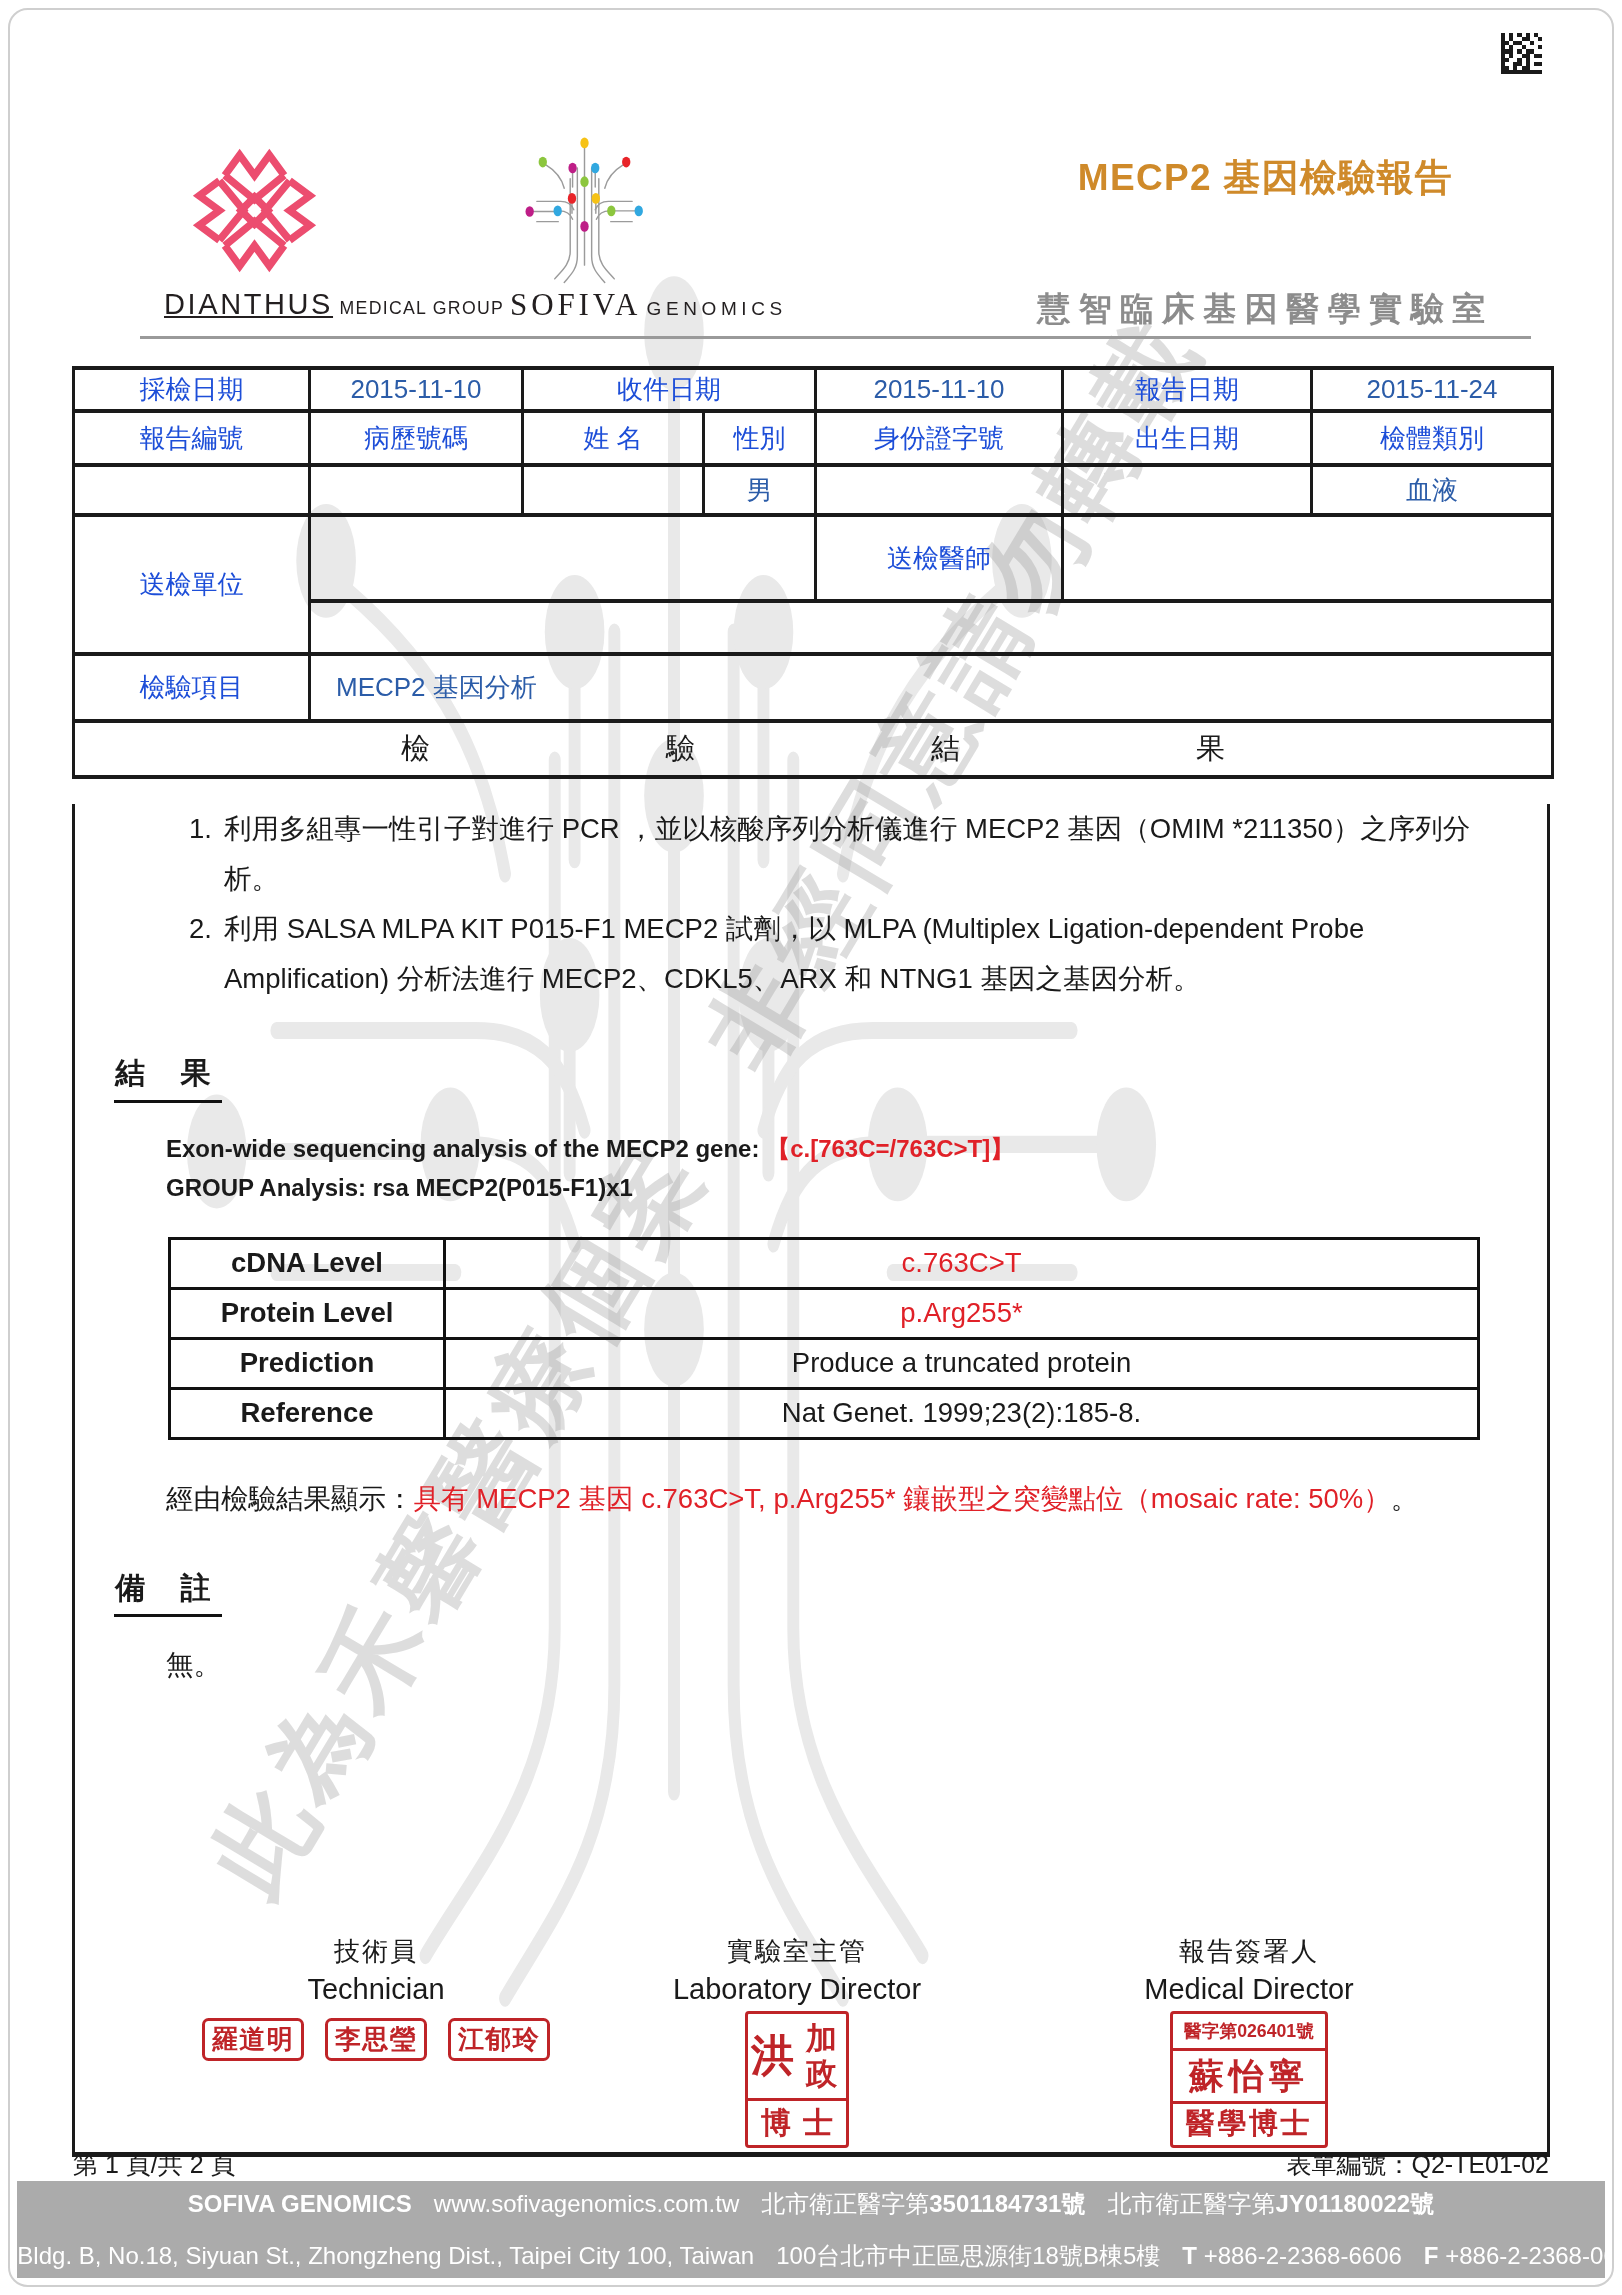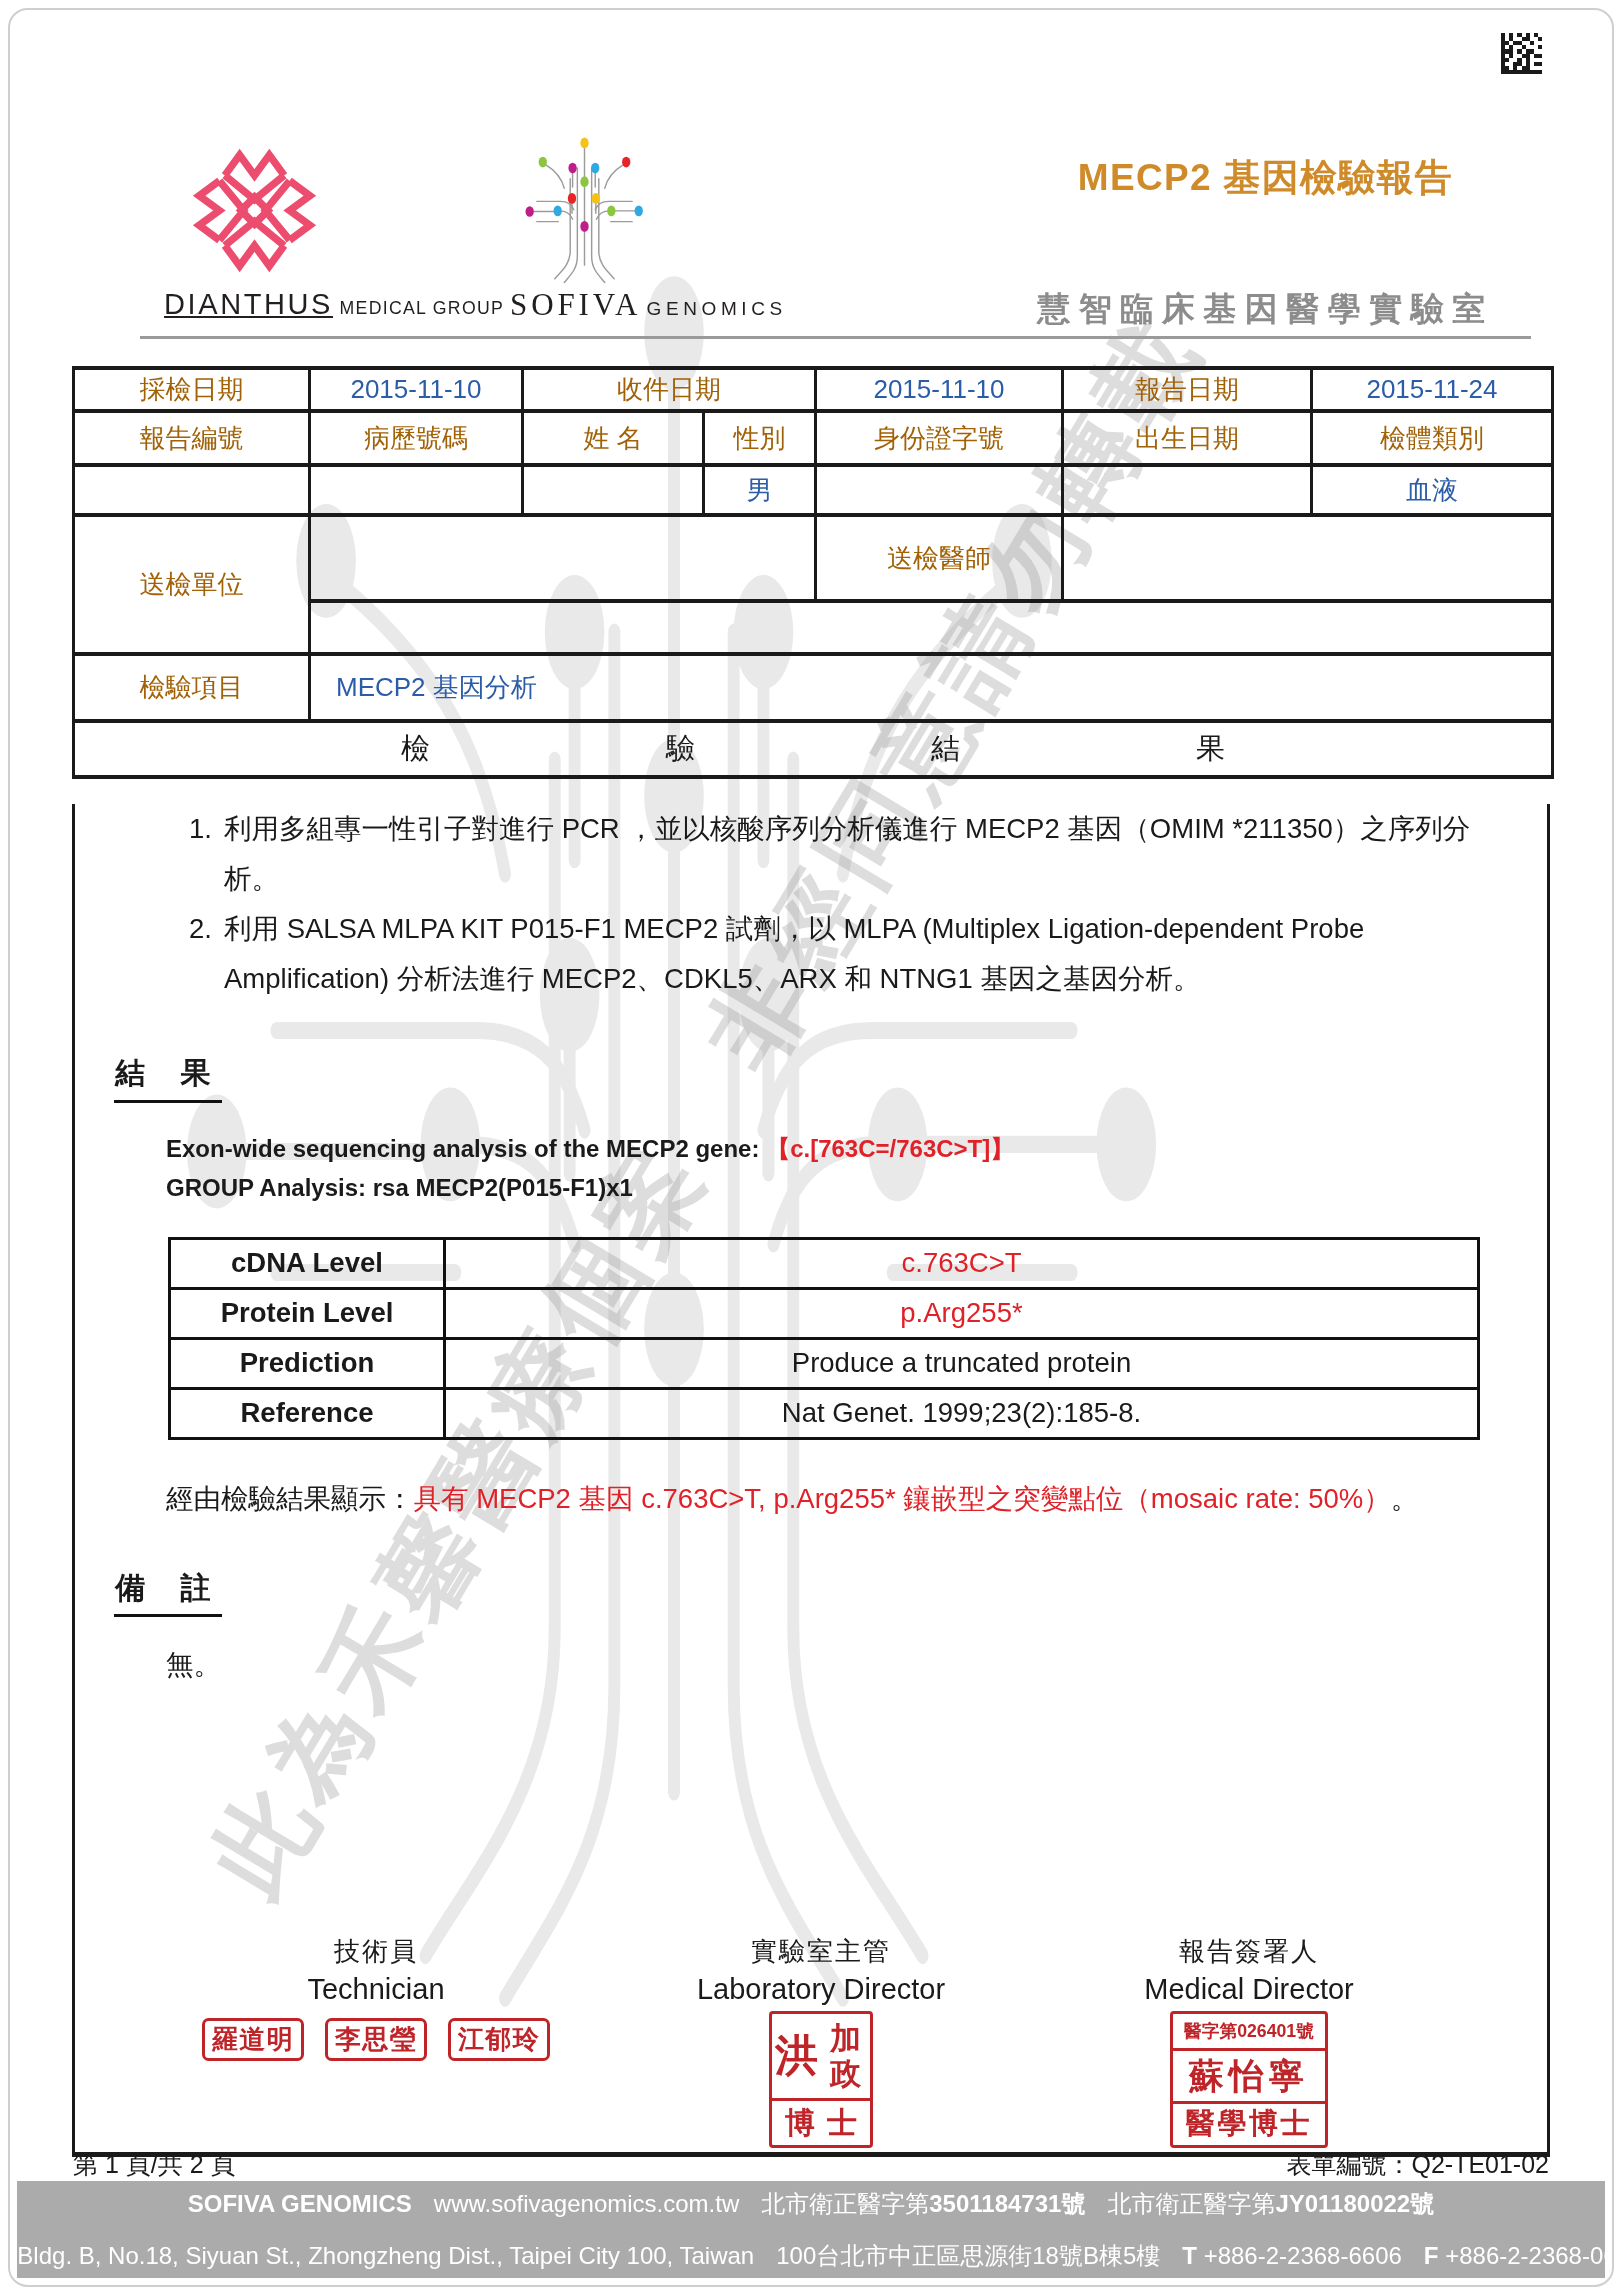--- a/index.html
+++ b/index.html
@@ -28,21 +28,21 @@
         font-size:37px;font-weight:bold;color:#cf8a2a;letter-spacing:1.3px;}
   .lab-name{position:absolute;left:981px;top:287px;width:569px;text-align:center;
         font-size:33px;font-weight:bold;color:#8c8c8c;letter-spacing:8.5px;}
   .header-rule{position:absolute;left:140px;top:336px;width:1391px;height:2.6px;background:#9a9a9a;}
 
   
   .info-wrap{position:absolute;left:72px;top:366px;width:1478px;z-index:1;}
   table.info{border-collapse:collapse;table-layout:fixed;width:1478px;}
   table.info td{border:3.3px solid #1a1a1a;border-top-width:4.6px;border-bottom-width:4.6px;
         text-align:center;vertical-align:middle;font-size:26px;padding:0;}
-  table.info td.lbl{color:#a16207;}
+  table.info td.lbl{color:#1d4ed8;}
   table.info td.val{color:#2b5ca8;}
   table.info td.left{text-align:left;padding-left:25px;}
   tr.r1 td{height:39px;} tr.r2 td{height:50px;} tr.r3 td{height:46px;}
   tr.r4 td{height:82px;} tr.r5 td{height:49px;} tr.r6 td{height:63px;} tr.r7 td{height:52px;}
   .rescells{display:flex;justify-content:center;gap:236px;font-size:29px;}
 
   
   .content-box{border-left:3.3px solid #1a1a1a;border-right:3.3px solid #1a1a1a;
         border-bottom:5.9px solid #1a1a1a;height:1353px;position:relative;padding:0 39px;box-sizing:border-box;
         width:1478px;}
@@ -58,21 +58,21 @@
   table.rt{border-collapse:collapse;table-layout:fixed;width:1312px;margin:30px 0 0 54px;}
   table.rt td{border:3.9px solid #111;height:45px;text-align:center;vertical-align:middle;font-size:27.5px;}
   table.rt td.k{font-weight:bold;}
   .conclusion{margin:41px 0 0 52px;font-size:27.5px;}
   .note-body{margin:30px 0 0 52px;font-size:27.5px;}
 
   
   .sig-col{position:absolute;bottom:1.3px;height:217px;width:366px;text-align:center;}
   .sig-col .zh{position:absolute;top:0;left:0;right:0;font-size:26px;letter-spacing:2px;}
   .sig-col .en{position:absolute;top:39px;left:0;right:0;font-size:29px;}
-  .sig-tech{left:118px;} .sig-lab{left:563px;} .sig-med{left:991px;}
+  .sig-tech{left:118px;} .sig-lab{left:539px;} .sig-med{left:991px;}
   .stamp-row{position:absolute;top:84px;left:0;right:0;display:flex;justify-content:center;gap:21px;}
   .stamp{border:3.3px solid #bf2428;border-radius:6.5px;color:#bf2428;font-weight:bold;
         width:96px;height:37px;line-height:37px;font-size:26px;letter-spacing:1.3px;}
   .stamp-lab{position:absolute;top:77px;left:50%;transform:translateX(-50%);width:98px;height:131px;
         border:3.9px solid #bf2428;border-radius:3.9px;color:#bf2428;font-weight:bold;}
   .stamp-lab .nm{height:84px;display:grid;grid-template-columns:1fr 1fr;align-items:center;border-bottom:3.9px solid #bf2428;}
   .stamp-lab .nm .l{font-size:43px;}
   .stamp-lab .nm .r{display:flex;flex-direction:column;line-height:1;gap:3.9px;font-size:31px;}
   .stamp-lab .ti{height:43px;line-height:43px;font-size:30px;letter-spacing:11.8px;text-indent:11.8px;}
   .stamp-med{position:absolute;top:77px;left:50%;transform:translateX(-50%);width:152px;height:131px;

